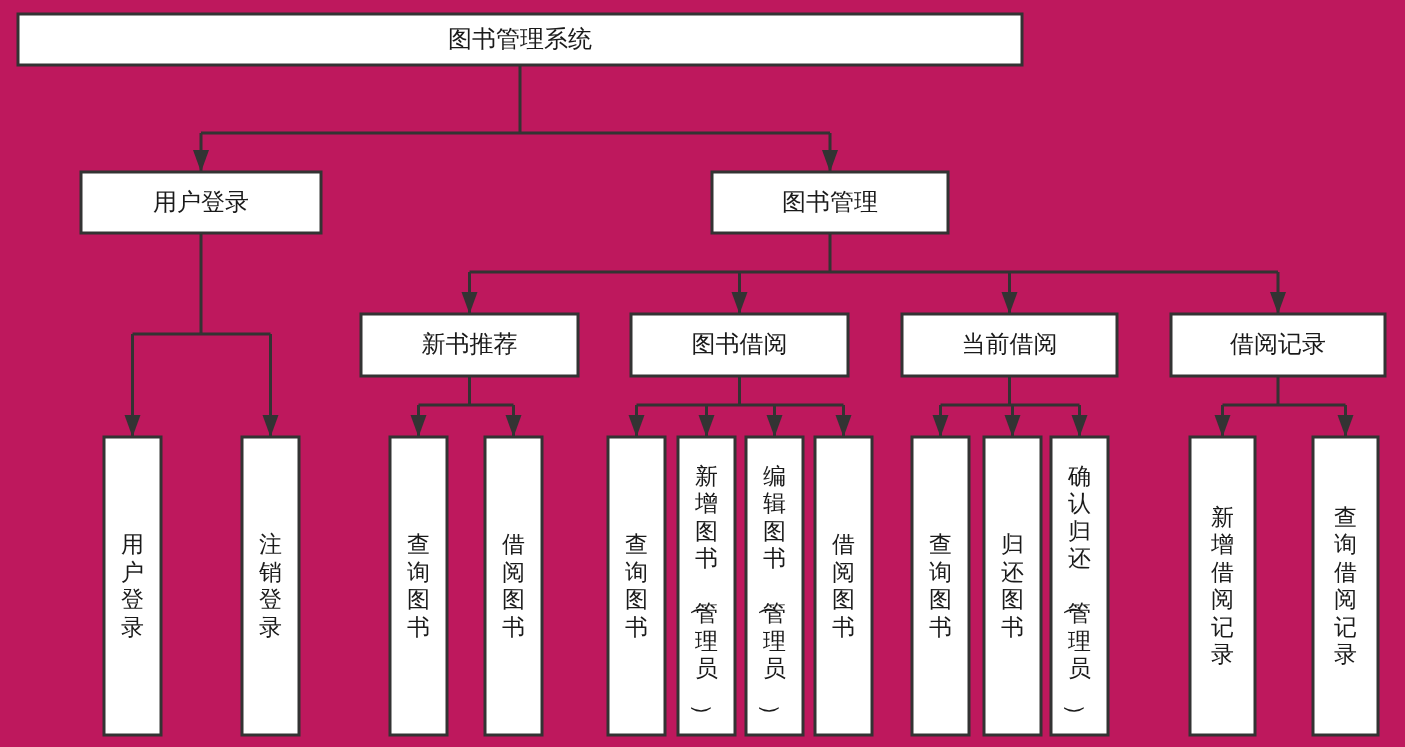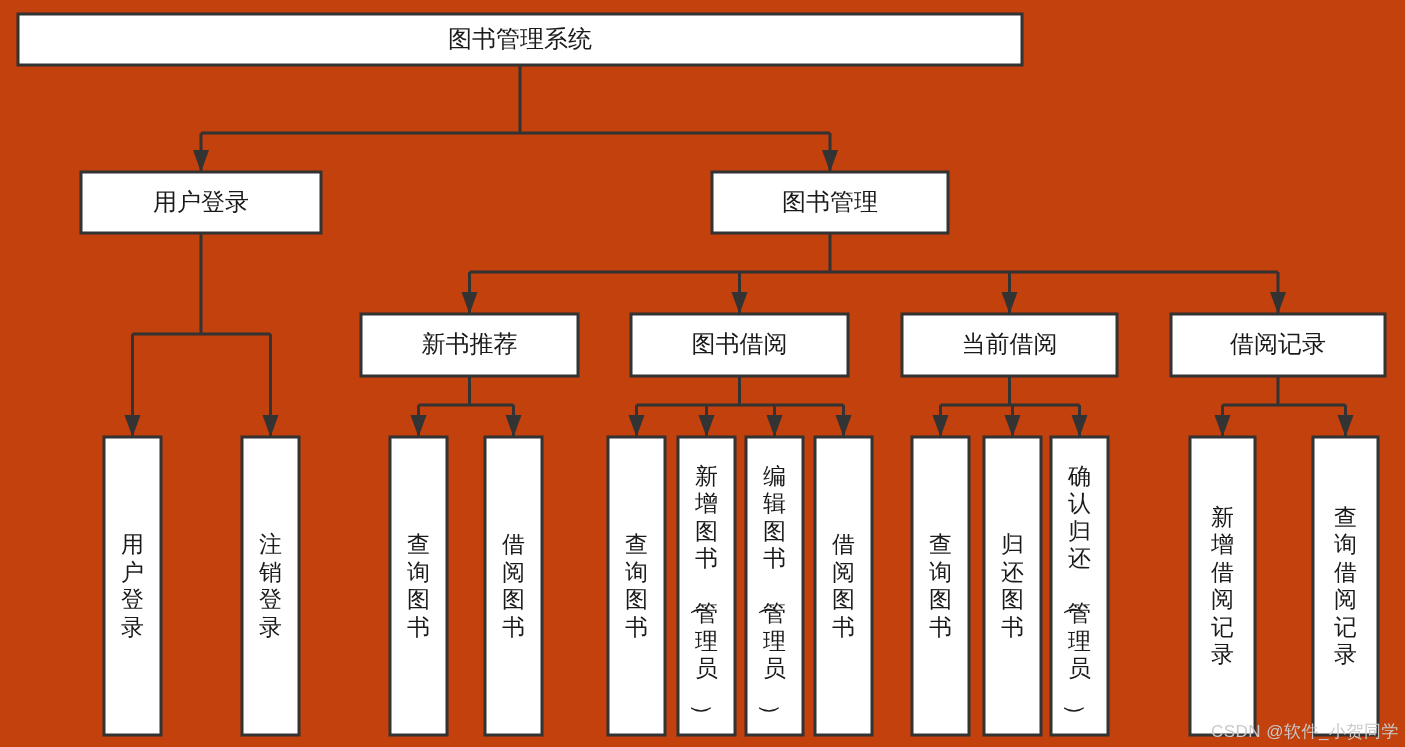--- a/index.html
+++ b/index.html
@@ -1,18 +1,18 @@
 <!DOCTYPE html>
 <html><head>
 <meta charset="utf-8">
 <style>
   html,body{margin:0;padding:0;background:#ffffff;}
   body{width:1405px;height:747px;overflow:hidden;
        font-family:"Liberation Sans","DejaVu Sans",sans-serif;}
-  #diagram{position:relative;width:1405px;height:747px;background:#c2410c;}
+  #diagram{position:relative;width:1405px;height:747px;background:#be185d;}
   svg{position:absolute;top:0;left:0;width:1405px;height:747px;}
   .node-box{fill:#ffffff;stroke:#333333;stroke-width:3;}
   .edge{stroke:#333333;stroke-width:3;fill:none;}
   .arrow-head{fill:#333333;stroke:none;}
   .node-label{fill:#1a1a1a;font-family:"Liberation Sans","DejaVu Sans",sans-serif;
               font-size:24px;text-anchor:middle;dominant-baseline:middle;}
   .node-label-vert{fill:#1a1a1a;font-family:"Liberation Sans","DejaVu Sans",sans-serif;
               font-size:23px;text-anchor:middle;}
   .watermark{position:absolute;right:6px;bottom:4px;color:#c9c9c9;font-size:17px;
              font-family:"Liberation Sans","DejaVu Sans",sans-serif;white-space:nowrap;
@@ -153,14 +153,13 @@
         <g>
           <rect x="1190" y="437" width="65" height="298" class="node-box"></rect>
           <text x="1222.5" y="524.95" class="node-label-vert"><tspan x="1222.5" dy="0">新</tspan><tspan x="1222.5" dy="27.5">增</tspan><tspan x="1222.5" dy="27.5">借</tspan><tspan x="1222.5" dy="27.5">阅</tspan><tspan x="1222.5" dy="27.5">记</tspan><tspan x="1222.5" dy="27.5">录</tspan></text>
         </g>
         <g>
           <rect x="1313" y="437" width="65" height="298" class="node-box"></rect>
           <text x="1345.5" y="524.95" class="node-label-vert"><tspan x="1345.5" dy="0">查</tspan><tspan x="1345.5" dy="27.5">询</tspan><tspan x="1345.5" dy="27.5">借</tspan><tspan x="1345.5" dy="27.5">阅</tspan><tspan x="1345.5" dy="27.5">记</tspan><tspan x="1345.5" dy="27.5">录</tspan></text>
         </g>
       </g>
   </svg>
-  <div class="watermark">CSDN @软件_小贺同学</div>
 </div>
 
 </body></html>

